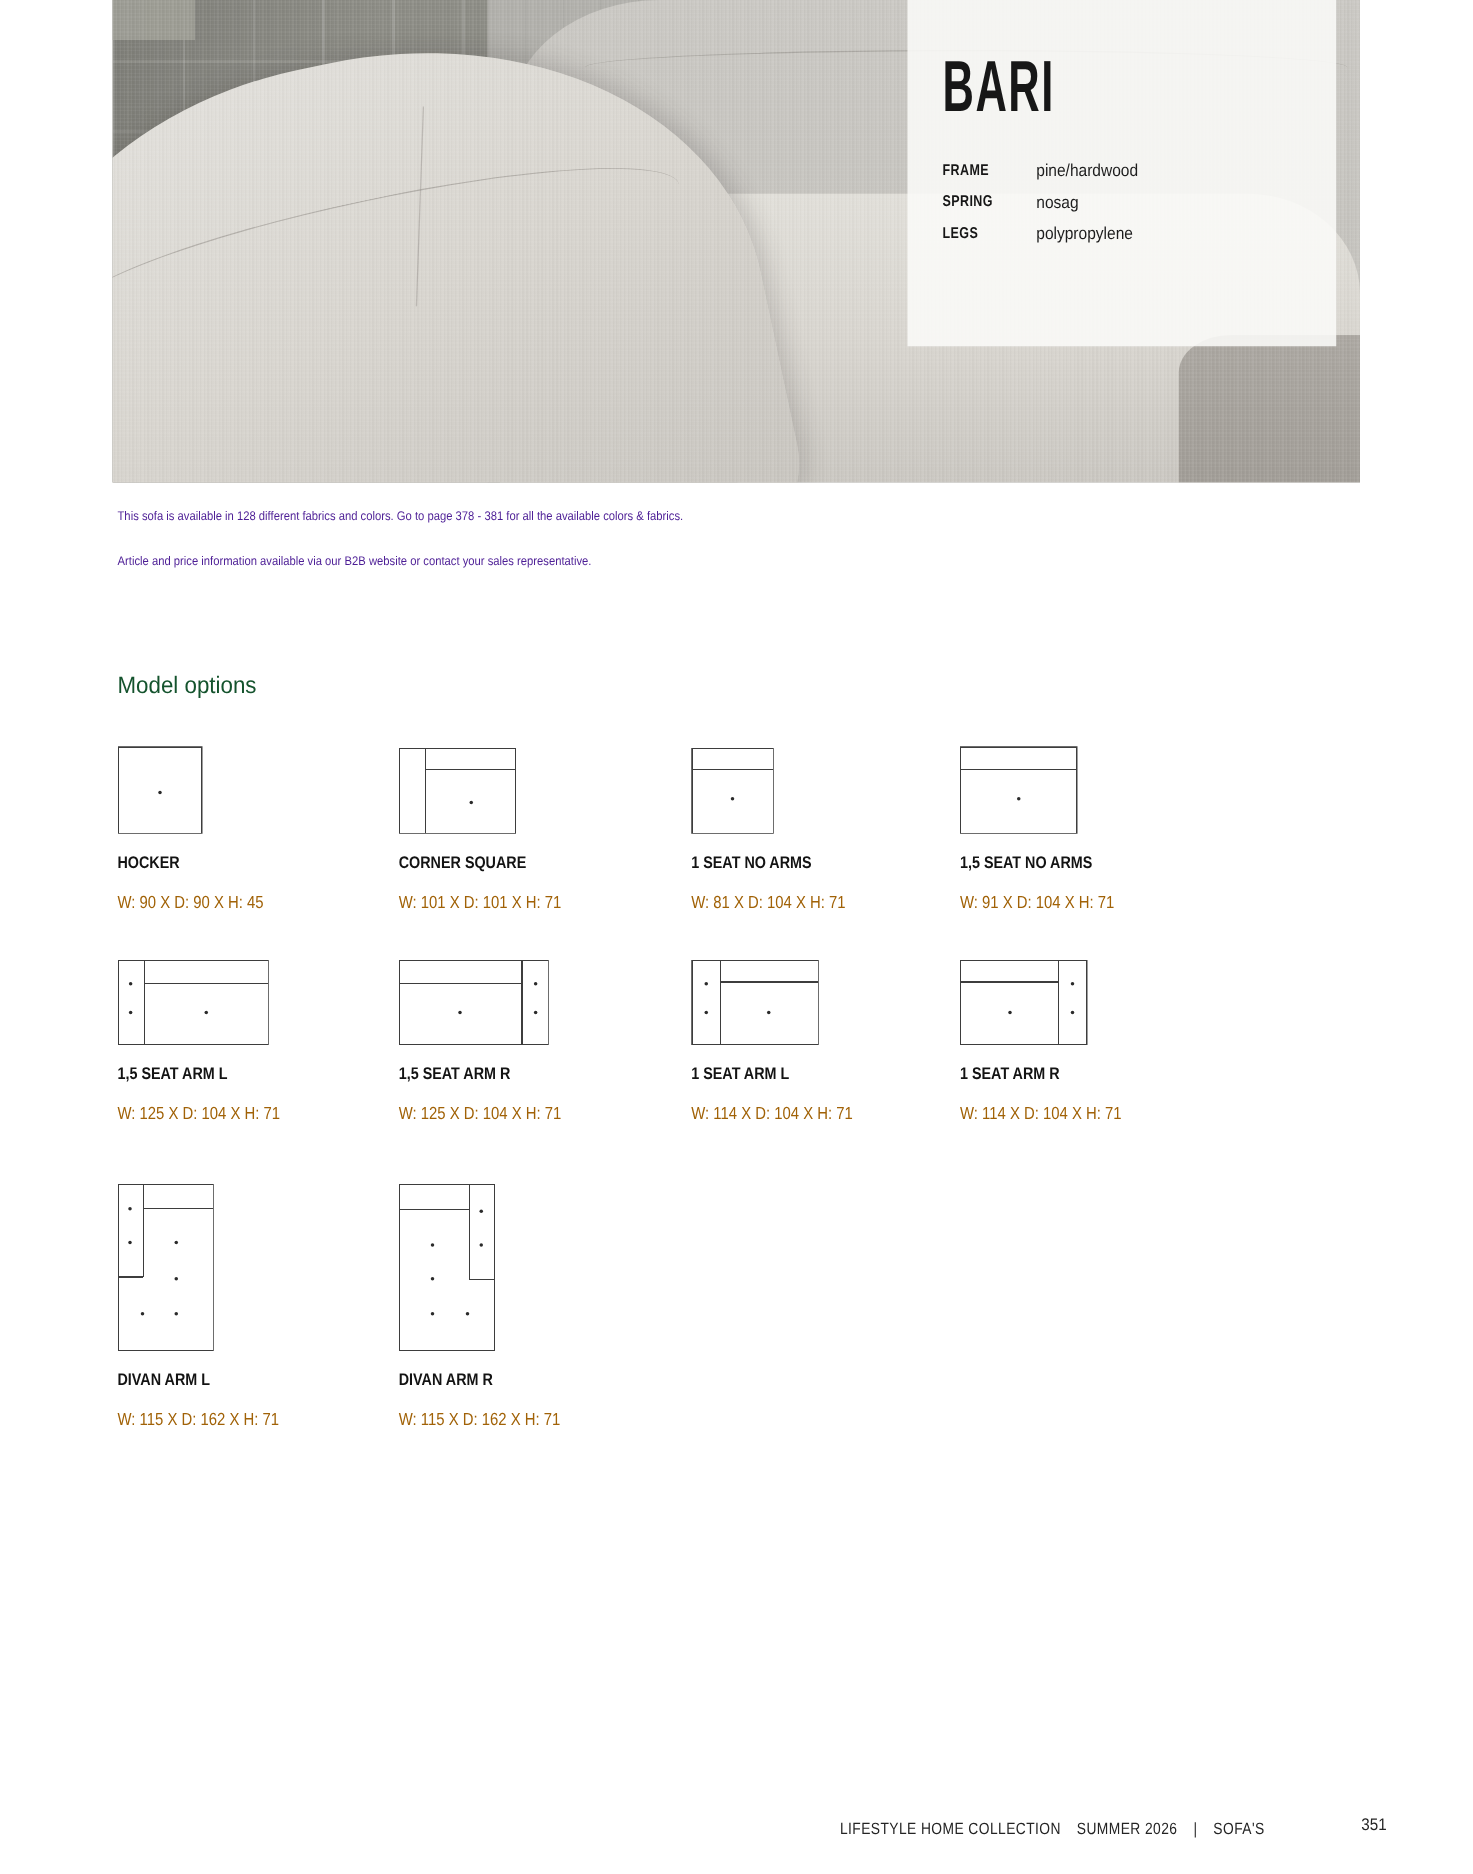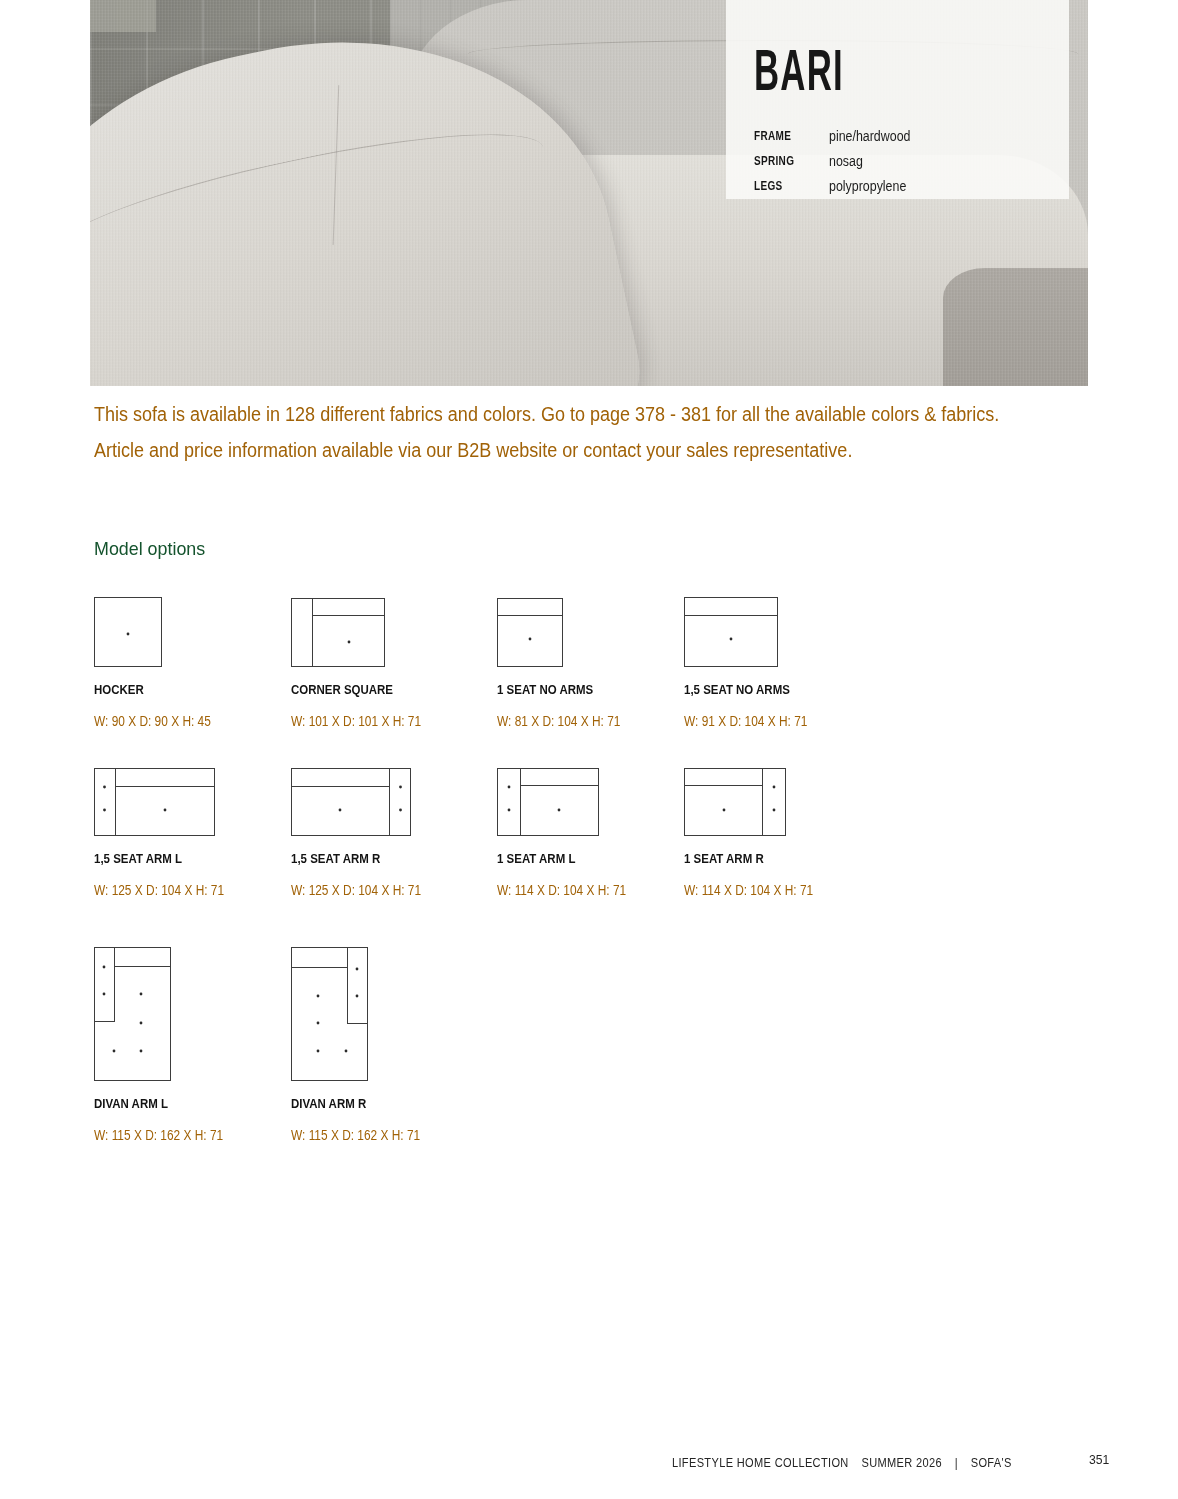--- a/index.html
+++ b/index.html
@@ -32,39 +32,39 @@
     border-radius:46% 50% 20% 30%;box-shadow:6px -4px 18px rgba(60,58,54,0.18);}
   .sofa-arm:after{content:"";position:absolute;left:10%;top:24%;width:82%;height:42%;
     border-top:1px solid rgba(100,95,88,0.35);border-radius:50%/40px;}
   .sofa-arm:before{content:"";position:absolute;left:58%;top:10%;width:1px;height:34%;
     background:rgba(100,95,88,0.28);transform:rotate(14deg);}
   .fabric-texture-overlay{position:absolute;inset:0;pointer-events:none;
     background-image:
       repeating-linear-gradient(90deg, rgba(255,255,255,0.05) 0 1px, rgba(0,0,0,0.02) 1px 2px, rgba(0,0,0,0) 2px 3px),
       repeating-linear-gradient(0deg, rgba(255,255,255,0.045) 0 1px, rgba(0,0,0,0) 1px 3px);}
   
-  .info-box{position:absolute;left:636px;top:0;width:343px;height:199px;
+  .info-box{position:absolute;left:636px;top:0;width:343px;height:277px;
     background:rgba(251,250,248,0.88);}
   .product-title{position:absolute;left:28px;top:40px;margin:0;font-size:58px;line-height:60px;font-weight:bold;color:#171717;}
   .product-title .squeeze{display:inline-block;transform:scaleX(0.60);transform-origin:0 50%;letter-spacing:2px;white-space:nowrap;}
   .specs{position:absolute;left:28px;top:124px;}
   .spec-row{display:flex;align-items:center;}
   .spec-label{width:75px;flex:0 0 75px;font-weight:bold;font-size:12.5px;line-height:25px;color:#161616;}
   .spec-label .squeeze{display:inline-block;transform:scaleX(0.80);transform-origin:0 50%;letter-spacing:0.4px;white-space:nowrap;}
   .spec-value{font-size:13.8px;line-height:25px;color:#1d1d1d;width:272px;
     transform:scaleX(0.90);transform-origin:0 0;}
   
-  .description{position:absolute;left:94px;top:396px;font-size:20px;line-height:36px;color:#a16207;}
+  .description{position:absolute;left:94px;top:396px;font-size:10px;line-height:36px;color:#4c1d95;}
   .description p{margin:0;}
   .cond-body{display:inline-block;transform:scaleX(0.90);transform-origin:0 50%;white-space:nowrap;}
   
   .model-options-heading{position:absolute;left:94px;top:538px;margin:0;font-size:19px;font-weight:400;color:#14532d;}
   .model-options-heading .squeeze{display:inline-block;transform:scaleX(0.94);transform-origin:0 50%;}
   .models{position:absolute;left:94px;top:597px;width:1000px;}
-  .mrow{display:grid;grid-template-columns:197px 206px 187px 1fr;}
+  .mrow{display:grid;grid-template-columns:197px 206px 187px 1fr;gap:28px;}
   .mrow1{margin-bottom:38px;}
   .mrow2{margin-bottom:48px;}
   .dwrap{display:flex;align-items:flex-end;height:70px;}
   .mrow2 .dwrap{height:68px;}
   .mrow3 .dwrap{height:134px;}
   .mname{margin-top:15px;font-size:13.5px;font-weight:bold;line-height:16px;color:#131313;}
   .mdims{margin-top:14px;font-size:14px;line-height:18px;color:#a16207;}
   .cond-s{display:inline-block;transform:scaleX(0.85);transform-origin:0 50%;white-space:nowrap;}
   .diagram{display:block;}
   .diagram *{vector-effect:non-scaling-stroke;}

